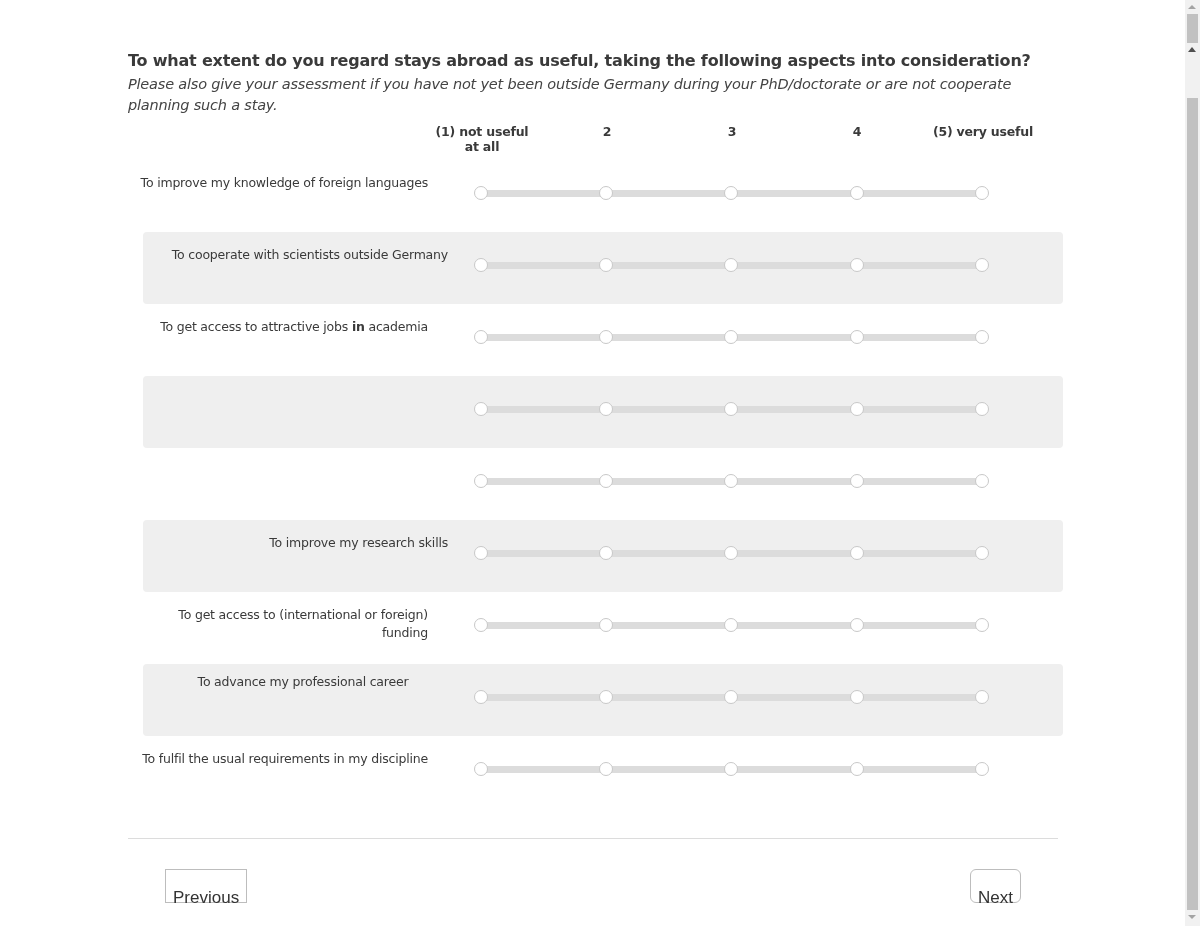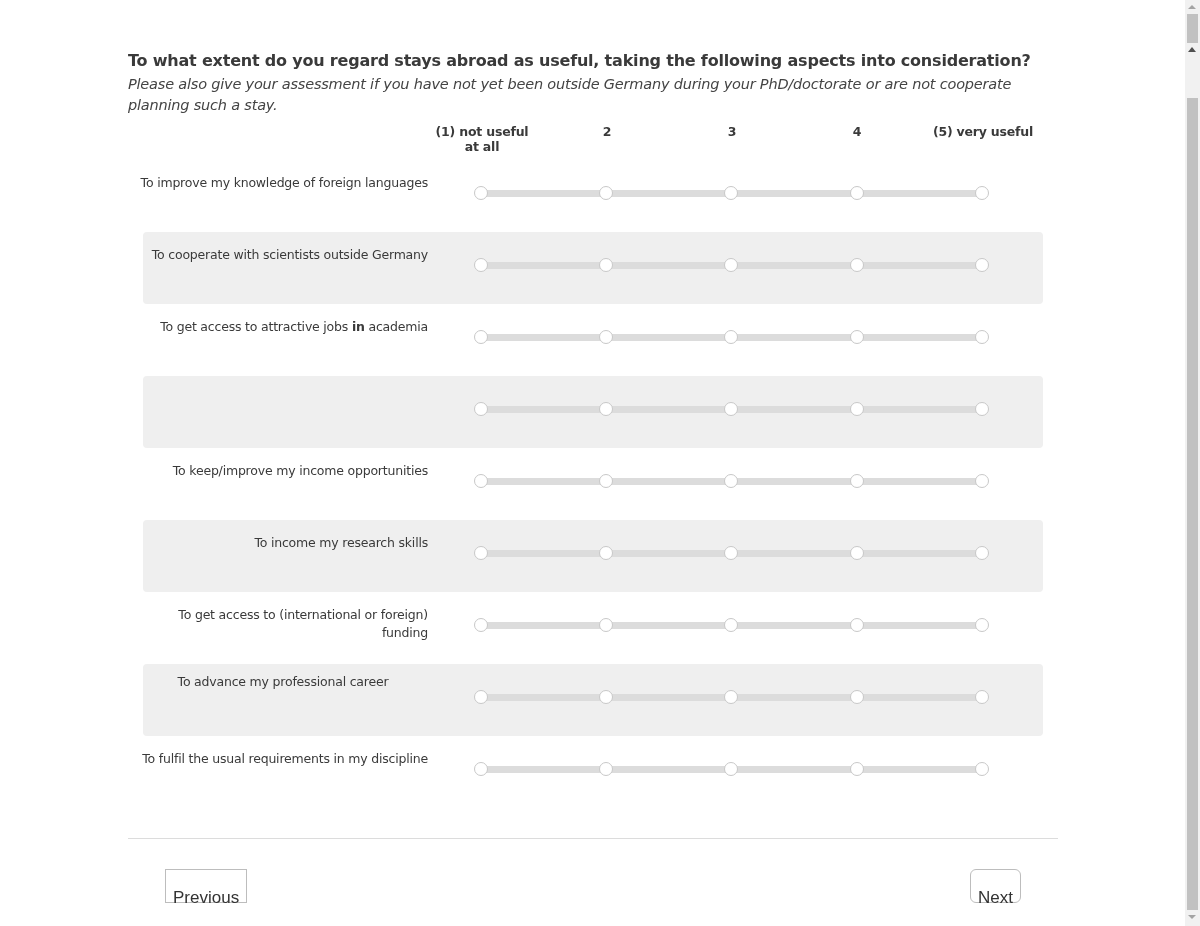--- a/index.html
+++ b/index.html
@@ -2,21 +2,21 @@
 <html><head>
   <meta charset="utf-8">
   <style>
     html, body { margin:0; padding:0; background:#ffffff; }
     body { width:1200px; height:926px; position:relative; overflow:hidden; font-family:"DejaVu Sans", sans-serif; color:#333; }
     .page { position:absolute; left:0; top:0; width:1185px; height:926px; }
     .q-title { position:absolute; left:128px; top:51px; font-size:16px; font-weight:bold; color:#3a3a3a; letter-spacing:-0.2px; }
     .q-sub { position:absolute; left:128px; top:74px; width:930px; font-size:14.5px; font-style:italic; color:#444; line-height:21px; letter-spacing:-0.2px; }
     .col-head { position:absolute; top:124px; width:110px; text-align:center; font-size:12.5px; font-weight:bold; color:#3a3a3a; line-height:15px; letter-spacing:-0.2px; }
     .row { position:absolute; left:143px; width:900px; height:72px; border-radius:4px; }
-    .row.alt { background:#efefef; }
+    .row.alt { background:#efefef;padding-left:20px; }
     .row-label { position:absolute; right:615px; top:-8px; width:290px; text-align:right; font-size:12.5px; color:#3a3a3a; line-height:18px; letter-spacing:-0.2px; }
     .row-label b { font-weight:bold; }
     .track { position:absolute; left:338px; top:30px; width:500px; height:7px; background:#dcdcdc; }
     .dot { position:absolute; top:26px; width:14px; height:14px; border-radius:50%; background:#fff; border:1px solid #c8c8c8; box-sizing:border-box; cursor:pointer; }
     .divider { position:absolute; left:128px; top:838px; width:930px; height:1px; background:#dcdcdc; }
     .btn { position:absolute; top:869px; height:26px; border:1px solid #bdbdbd; background:#fff; font-family:"Liberation Sans", sans-serif; font-size:17px; color:#333; padding:16px 7px; box-sizing:border-box; line-height:24px; cursor:pointer; }
     .scrollbar { position:absolute; left:1185px; top:0; width:15px; height:926px; background:#f1f1f1; }
     .sb-arrow-up { position:absolute; left:3px; top:47px; width:0; height:0; border-left:4px solid transparent; border-right:4px solid transparent; border-bottom:5px solid #505050; }
     .sb-arrow-up2 { position:absolute; left:3px; top:5px; width:0; height:0; border-left:4px solid transparent; border-right:4px solid transparent; border-bottom:4px solid #a3a3a3; }
     .sb-thumb-top { position:absolute; left:2px; top:14px; width:11px; height:29px; background:#c1c1c1; }
@@ -68,30 +68,29 @@
       </div>
       <div class="row alt" style="top: 376px;">
         <div class="track"></div>
         <div class="dot" style="left: 331px;"></div>
         <div class="dot" style="left: 456px;"></div>
         <div class="dot" style="left: 581px;"></div>
         <div class="dot" style="left: 707px;"></div>
         <div class="dot" style="left: 832px;"></div>
       </div>
       <div class="row" style="top: 448px;">
-        <div class="row-label" style="top: 14px;"><span>To keep/improve my income opportunities</span><b></b><span></span></div>
         <div class="track"></div>
         <div class="dot" style="left: 331px;"></div>
         <div class="dot" style="left: 456px;"></div>
         <div class="dot" style="left: 581px;"></div>
         <div class="dot" style="left: 707px;"></div>
         <div class="dot" style="left: 832px;"></div>
       </div>
       <div class="row alt" style="top: 520px;">
-        <div class="row-label" style="top: 14px;"><span>To income my research skills</span><b></b><span></span></div>
+        <div class="row-label" style="top: 14px;"><span>To improve my research skills</span><b></b><span></span></div>
         <div class="track"></div>
         <div class="dot" style="left: 331px;"></div>
         <div class="dot" style="left: 456px;"></div>
         <div class="dot" style="left: 581px;"></div>
         <div class="dot" style="left: 707px;"></div>
         <div class="dot" style="left: 832px;"></div>
       </div>
       <div class="row" style="top: 592px;">
         <div class="row-label" style="top: 14px;"><span>To get access to (international or foreign) funding</span><b></b><span></span></div>
         <div class="track"></div>

